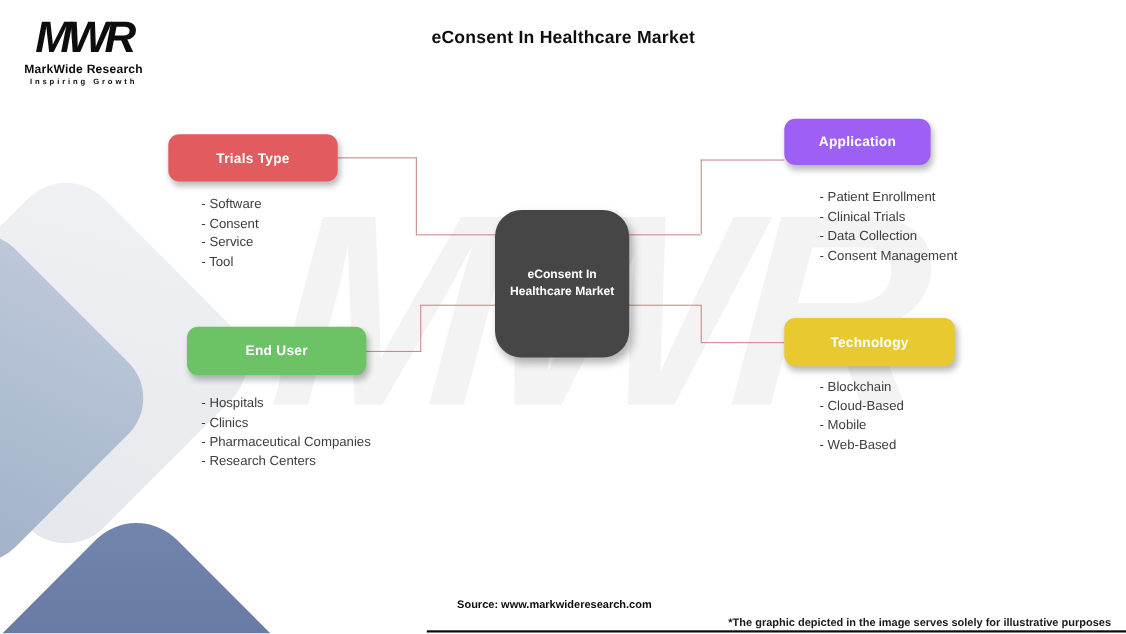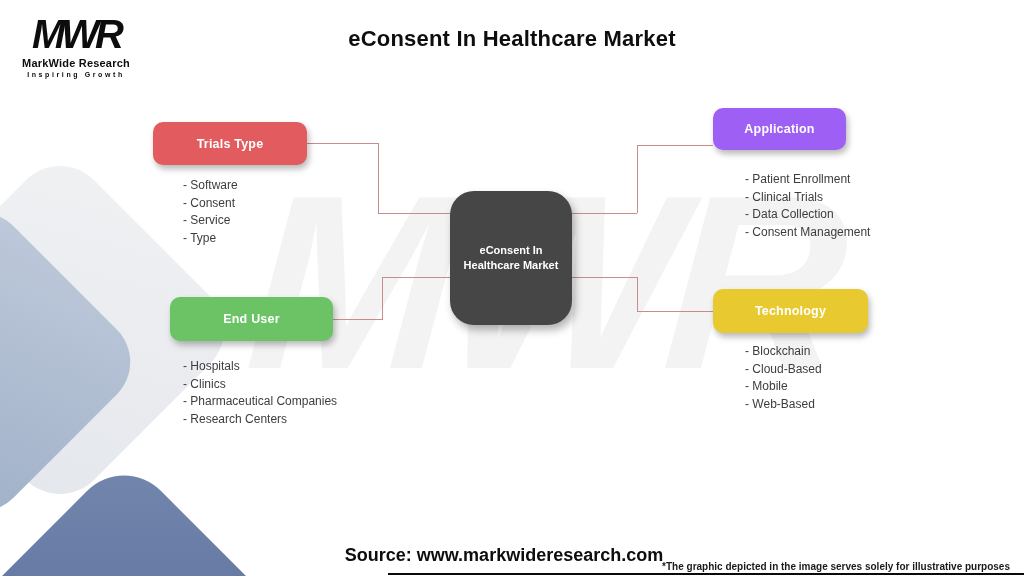--- a/index.html
+++ b/index.html
@@ -28,21 +28,21 @@
     background:linear-gradient(135deg,#7487ae,#4a6090);
   }
   .bottom-rule{position:absolute;left:388px;top:573px;width:636px;height:2px;background:#0a0a0a;z-index:4;}
   
   .logo{position:absolute;left:18px;top:12px;width:116px;text-align:center;z-index:5;color:#0d0d0d;}
   .logo-mark{font-size:40px;line-height:44px;font-weight:900;font-style:italic;letter-spacing:-4px;}
   .logo-name{font-size:11px;font-weight:800;letter-spacing:.2px;margin-top:1px;}
   .logo-tagline{font-size:7px;font-weight:700;letter-spacing:2.6px;margin-top:2px;}
   .page-title{
     position:absolute;left:0;top:26px;width:1024px;text-align:center;z-index:5;
-    font-size:22px;font-weight:700;color:#0e0e0e;letter-spacing:.2px;
+    font-size:16px;font-weight:700;color:#0e0e0e;letter-spacing:.2px;
   }
   
   .conn{position:absolute;background:#c98c8c;z-index:2;}
   
   .cat-box{
     position:absolute;z-index:3;border-radius:10px;
     display:flex;align-items:center;justify-content:center;
     box-shadow:2px 4px 6px rgba(0,0,0,.28);
   }
   .cat-label{color:#ffffff;font-size:12.5px;font-weight:700;letter-spacing:.2px;}
@@ -50,21 +50,21 @@
     position:absolute;left:450px;top:191px;width:122px;height:134px;z-index:3;
     background:#464646;border-radius:24px;box-shadow:3px 5px 8px rgba(0,0,0,.3);
     display:flex;flex-direction:column;align-items:center;justify-content:center;
     color:#ffffff;font-size:11px;font-weight:700;text-align:center;line-height:15px;
   }
   .cat-list{position:absolute;z-index:3;font-size:12px;color:#3d3d3d;line-height:17.5px;}
   .cat-list .item::before{content:"- ";}
   
   .source-line{
     position:absolute;left:504px;top:545px;transform:translateX(-50%);z-index:5;
-    font-size:18px;font-weight:700;color:#0d0d0d;white-space:nowrap;
+    font-size:10px;font-weight:700;color:#0d0d0d;white-space:nowrap;
   }
   .disclaimer{
     position:absolute;right:14px;top:549px;z-index:5;
     font-size:10px;font-weight:700;color:#1a1a1a;white-space:nowrap;margin-top:12px;
   }
 </style>
 </head>
 <body>
 
 <div class="canvas">
@@ -103,21 +103,21 @@
     <div>Healthcare Market</div>
   </div>
 
   <div class="cat-box" style="left: 153px; top: 122px; width: 154px; height: 43px; background: rgb(226, 91, 94);">
     <span class="cat-label">Trials Type</span>
   </div>
   <div class="cat-list" style="left:183px;top:177px">
     <div class="item">Software</div>
     <div class="item">Consent</div>
     <div class="item">Service</div>
-    <div class="item">Type</div>
+    <div class="item">Tool</div>
   </div>
 
   <div class="cat-box" style="left: 713px; top: 108px; width: 133px; height: 42px; background: rgb(158, 96, 244);">
     <span class="cat-label">Application</span>
   </div>
   <div class="cat-list" style="left:745px;top:171px">
     <div class="item">Patient Enrollment</div>
     <div class="item">Clinical Trials</div>
     <div class="item">Data Collection</div>
     <div class="item">Consent Management</div>

